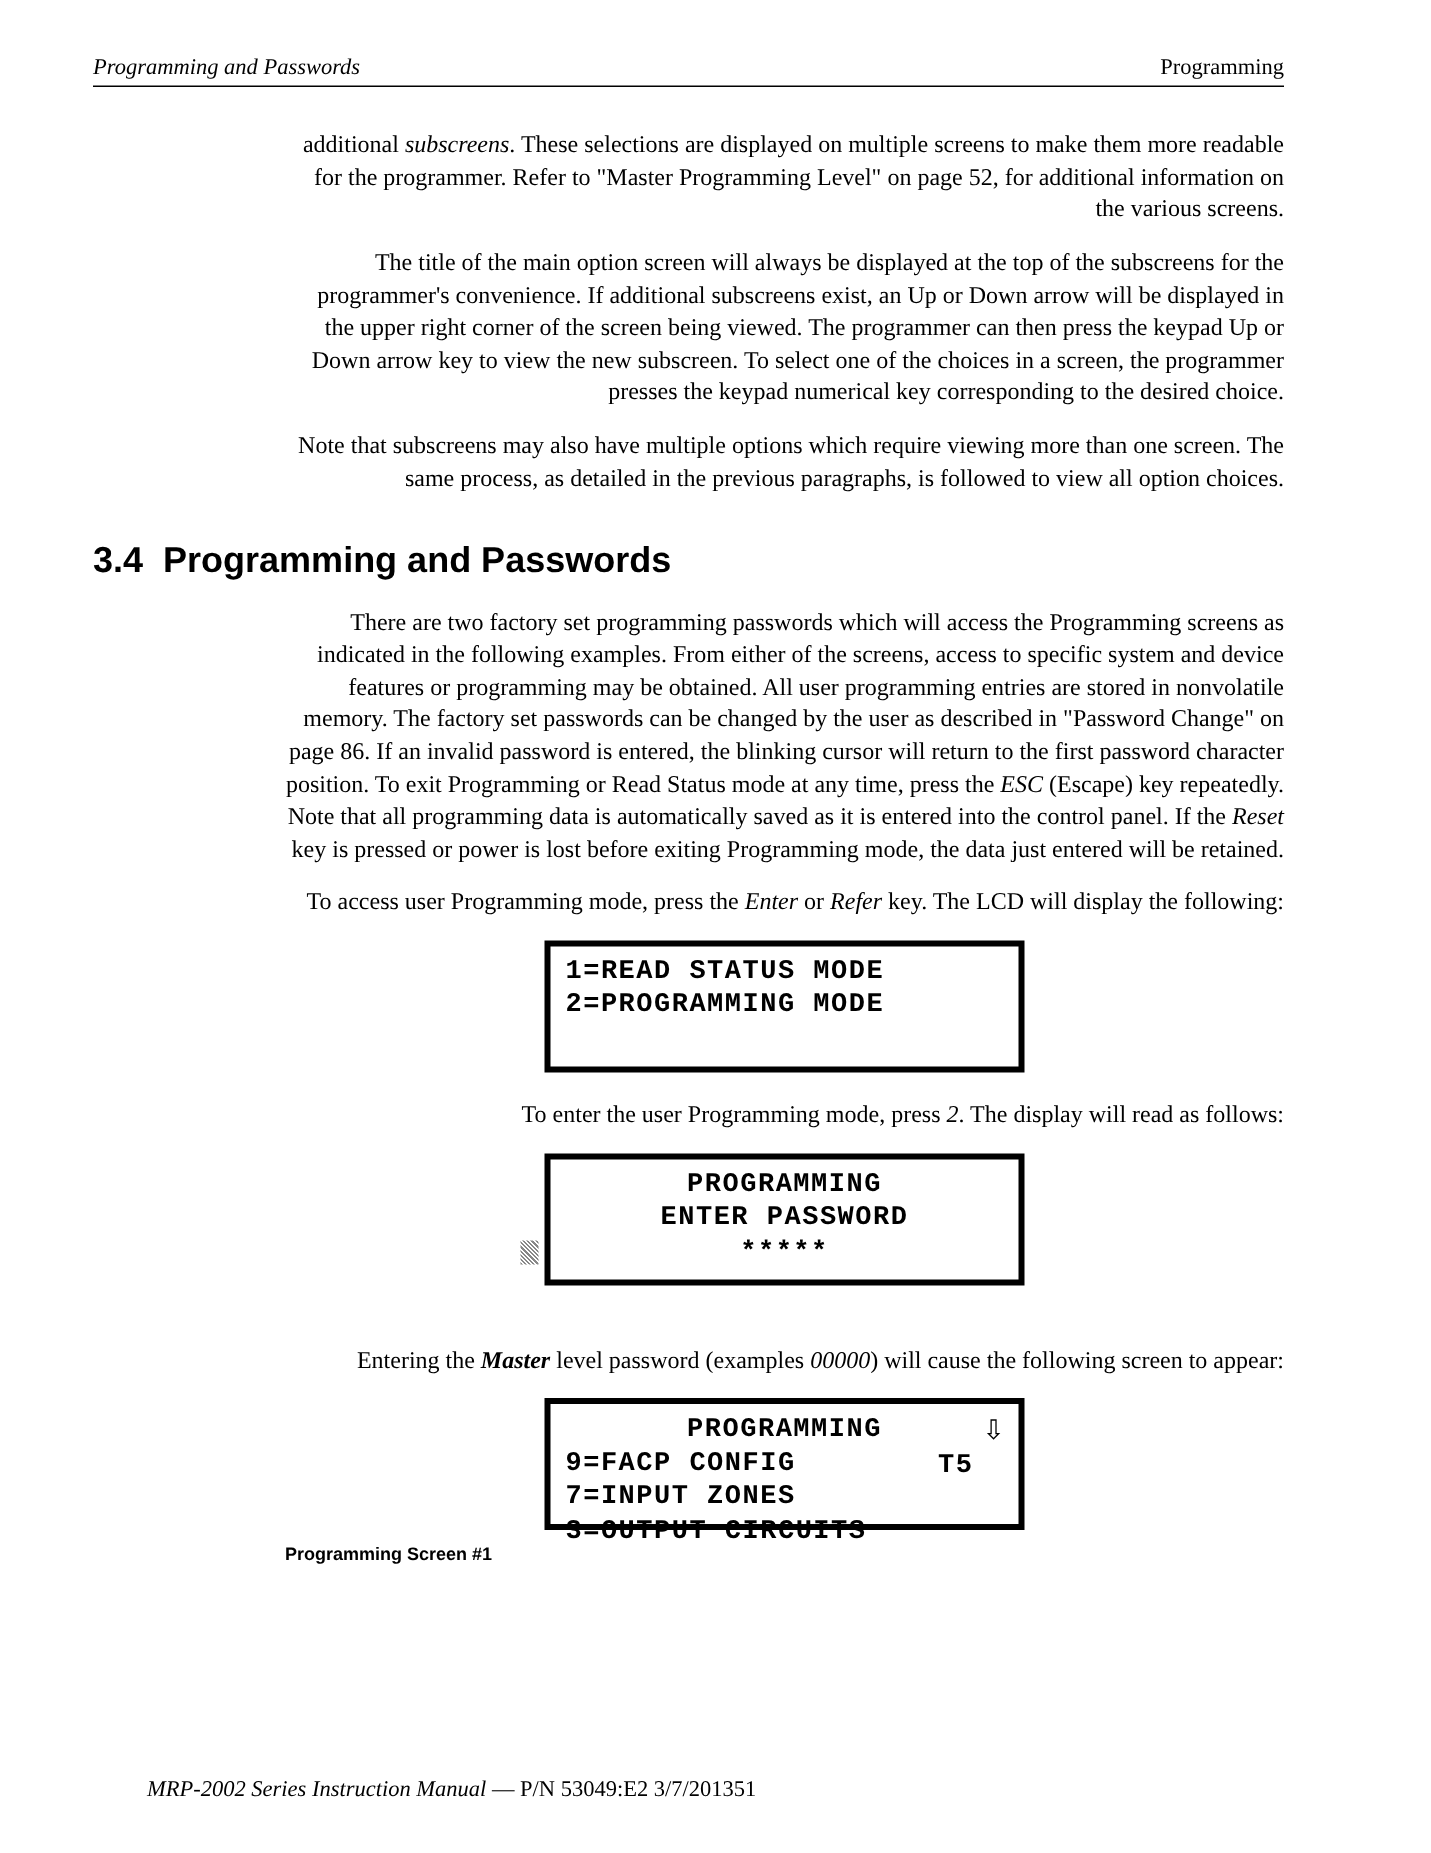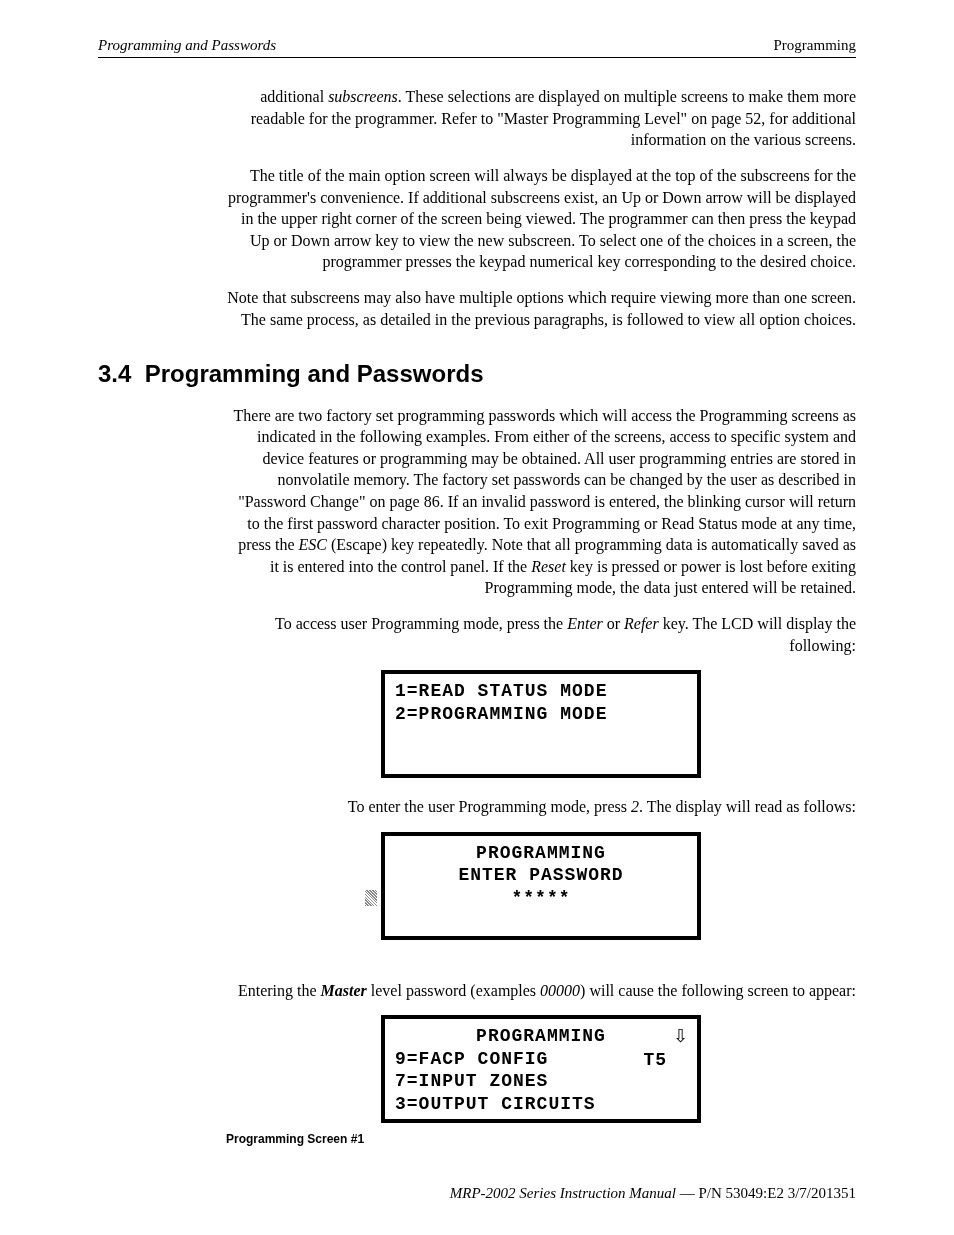--- a/index.html
+++ b/index.html
@@ -9,21 +9,21 @@
     color: #000;
     background: #fff;
     margin: 0;
     padding: 0;
   }
   .page {
     width: 954px;
     height: 1235px;
     position: relative;
     box-sizing: border-box;
-    padding: 35px 98px 0 98px;
+    padding: 35px 98px 0 62px;
   }
   .runhead {
     display: flex;
     justify-content: space-between;
     font-style: italic;
     font-size: 15px;
     border-bottom: 1px solid #000;
     padding-bottom: 2px;
     margin-bottom: 28px;
   }
@@ -34,21 +34,21 @@
   .para { margin: 0 0 14px 0; text-align: right; }
   h2.section {
     font-family: Arial, Helvetica, sans-serif;
     font-weight: bold;
     font-size: 24px;
     margin: 28px 0 14px 0;
   }
   .lcd {
     border: 4px solid #000;
     width: 320px;
-    height: 108px;
+    height: 88px;
     margin: 10px auto 18px auto;
     padding: 6px 10px;
     box-sizing: border-box;
     font-family: "Courier New", monospace;
     font-weight: bold;
     font-size: 18px;
     letter-spacing: 1px;
     line-height: 1.25;
     position: relative;
   }
@@ -82,21 +82,21 @@
     font-weight: bold;
     font-size: 12px;
     margin-top: -10px;
   }
   .footer {
     position: absolute;
     bottom: 32px;
     left: 98px;
     right: 98px;
     display: flex;
-    justify-content: flex-end;
+    justify-content: flex-start;
     font-size: 15px;
   }
   .footer .left { font-style: italic; }
   .footer .left .pn { font-style: normal; }
   em { font-style: italic; }
   .master { font-weight: bold; font-style: italic; }
   .lcd-wrap { position: relative; width: 320px; margin: 10px auto 18px auto; }
   .lcd-wrap .lcd { margin: 0; }
 </style>
 </head>

